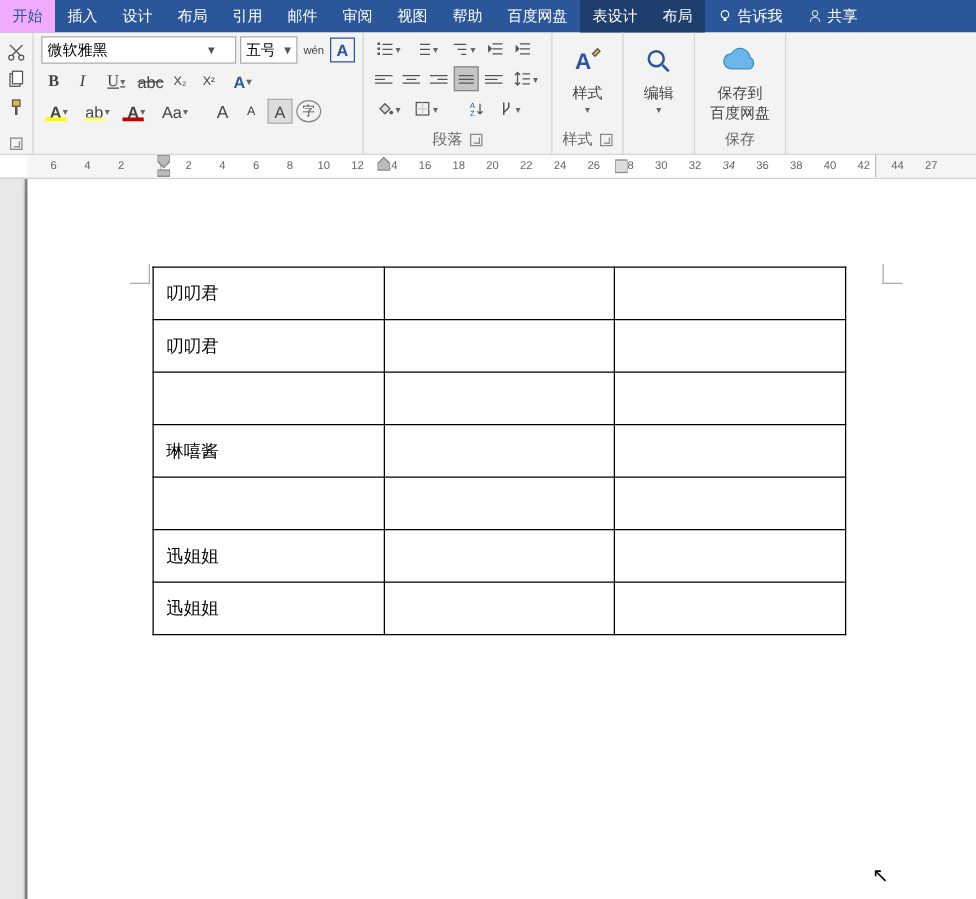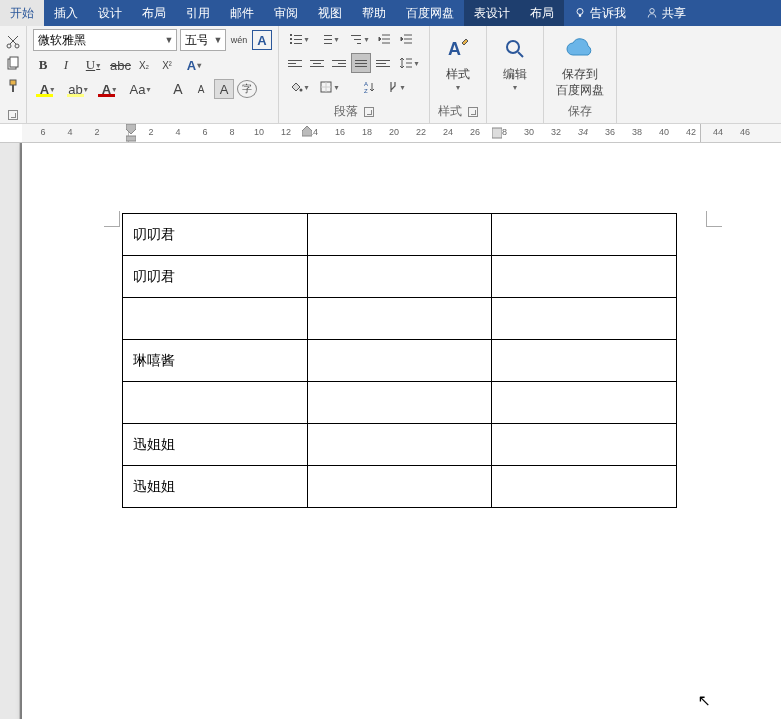--- a/index.html
+++ b/index.html
@@ -1,41 +1,41 @@
 <!DOCTYPE html>
 <html><head>
 <meta charset="utf-8">
 <style>
 * { box-sizing: border-box; margin: 0; padding: 0; }
 body { font-family: "Microsoft YaHei", sans-serif; font-size: 12px; background: #e6e6e6; overflow: hidden; width: 781px; height: 719px; }
 
 
 .tabs { display: flex; background: #2b579a; height: 26px; align-items: stretch; color: #fff; }
 .tab { padding: 0 10px; display: flex; align-items: center; font-size: 12px; cursor: pointer; white-space: nowrap; }
-.tab.active { background: #e5e5e5; color: #2b579a; }
+.tab.active { background: #f0abfc; color: #2b579a; }
 .tab.context { background: #1e3e6e; }
 .tab.tell { display: flex; align-items: center; gap: 4px; }
 .bulb-icon { width: 12px; height: 12px; }
 
 
 .ribbon { display: flex; background: #f3f3f3; border-bottom: 1px solid #d4d4d4; height: 98px; }
 .group { border-right: 1px solid #d4d4d4; display: flex; flex-direction: column; padding: 3px 6px 0 6px; position: relative; }
 .group-label { text-align: center; font-size: 12px; color: #666; padding: 2px 0 3px 0; margin-top: auto; display: flex; justify-content: center; align-items: center; gap: 6px; }
 .dialog-launcher { width: 10px; height: 10px; border: 1px solid #888; position: relative; cursor: pointer; }
 .dialog-launcher::after { content: ""; position: absolute; right: 1px; bottom: 1px; width: 4px; height: 4px; border-right: 1px solid #888; border-bottom: 1px solid #888; }
 
 .clip-col { display: flex; flex-direction: column; gap: 4px; padding: 4px 2px; }
 .clip-btn { width: 18px; height: 18px; display: flex; align-items: center; justify-content: center; cursor: pointer; }
 
 .font-body { display: flex; flex-direction: column; gap: 4px; }
 .font-row { display: flex; align-items: center; gap: 3px; }
 .combo { display: flex; align-items: center; background: #fff; border: 1px solid #ababab; height: 22px; }
 .combo input { border: none; outline: none; font-size: 12px; padding: 0 4px; background: transparent; }
 .combo .dd { width: 14px; text-align: center; color: #555; cursor: pointer; font-size: 9px; }
-.font-name { width: 144px; }
+.font-name { width: 156px; }
 .font-name input { width: 128px; }
 .font-size { width: 46px; }
 .font-size input { width: 30px; }
 
 .ibtn { min-width: 20px; height: 20px; display: flex; align-items: center; justify-content: center; cursor: pointer; color: #444; position: relative; font-size: 13px; }
 .ibtn.wide { min-width: 28px; }
 .ibtn .dd-arr { font-size: 8px; margin-left: 1px; color: #666; }
 .ibtn.boxed { border: 1px solid #ababab; width: 20px; height: 20px; }
 .ibtn.boxed-blue { border: 1px solid #2b579a; color: #2b579a; width: 20px; height: 20px; font-weight: bold; }
 
@@ -393,21 +393,21 @@
         <span class="tick-num" style="left: 453px;">26</span>
         <span class="tick-num" style="left: 480px;">28</span>
         <span class="tick-num" style="left: 507px;">30</span>
         <span class="tick-num" style="left: 534px;">32</span>
         <span class="tick-num" style="left: 561px; font-style: italic;">34</span>
         <span class="tick-num" style="left: 588px;">36</span>
         <span class="tick-num" style="left: 615px;">38</span>
         <span class="tick-num" style="left: 642px;">40</span>
         <span class="tick-num" style="left: 669px;">42</span>
         <span class="tick-num" style="left: 696px;">44</span>
-        <span class="tick-num" style="left: 723px;">46</span>
+        <span class="tick-num" style="left: 723px;">27</span>
       </div>
     <svg class="indent-marker" style="left:104px" width="10" height="18" viewBox="0 0 10 18">
         <path d="M0 0h10v5L5 10 0 5z" fill="#bbb" stroke="#888"></path>
         <rect x="0" y="12" width="10" height="5" fill="#bbb" stroke="#888"></rect>
       </svg>
     <svg class="indent-marker" style="left:280px" width="10" height="18" viewBox="0 0 10 18">
         <path d="M0 12h10v-5L5 2 0 7z" fill="#bbb" stroke="#888"></path>
       </svg>
     <svg class="indent-marker" style="left:470px" width="10" height="18" viewBox="0 0 10 18">
         <rect x="0" y="4" width="10" height="10" fill="#ddd" stroke="#888"></rect>

